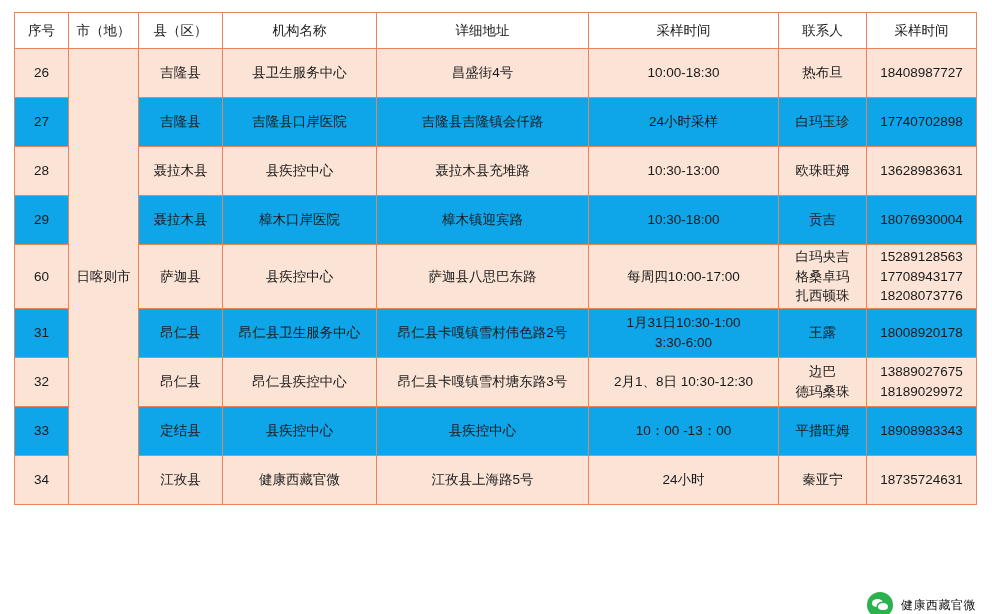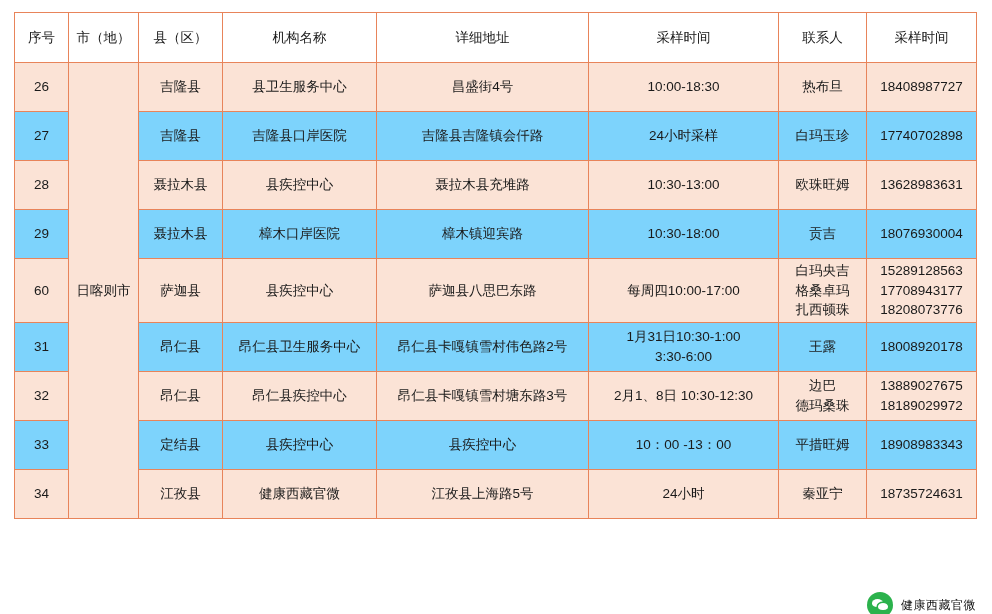--- a/index.html
+++ b/index.html
@@ -26,28 +26,28 @@
     border: 1px solid #e8845a;
     text-align: center;
     vertical-align: middle;
     font-size: 13.5px;
     color: #1a1a1a;
     padding: 2px 3px;
     line-height: 1.45;
     font-weight: normal;
   }
   thead th {
-    height: 50px;
+    height: 36px;
     font-weight: bold;
     font-size: 14.5px;
     background: #ffffff;
   }
   tbody tr { height: 49px; }
   tbody tr.shade td { background: #fbe3d6; }
-  tbody tr.plain td { background: #7dd3fc; }
+  tbody tr.plain td { background: #0ea5e9; }
   td.city {
     font-weight: bold;
     font-size: 15px;
     background: #fbe3d6 !important;
     margin-left: 12px;
   }
   td.multi { line-height: 1.3; font-size: 13px; }
   .cellline { display: block; white-space: nowrap; }
   .footer {
     position: absolute;

